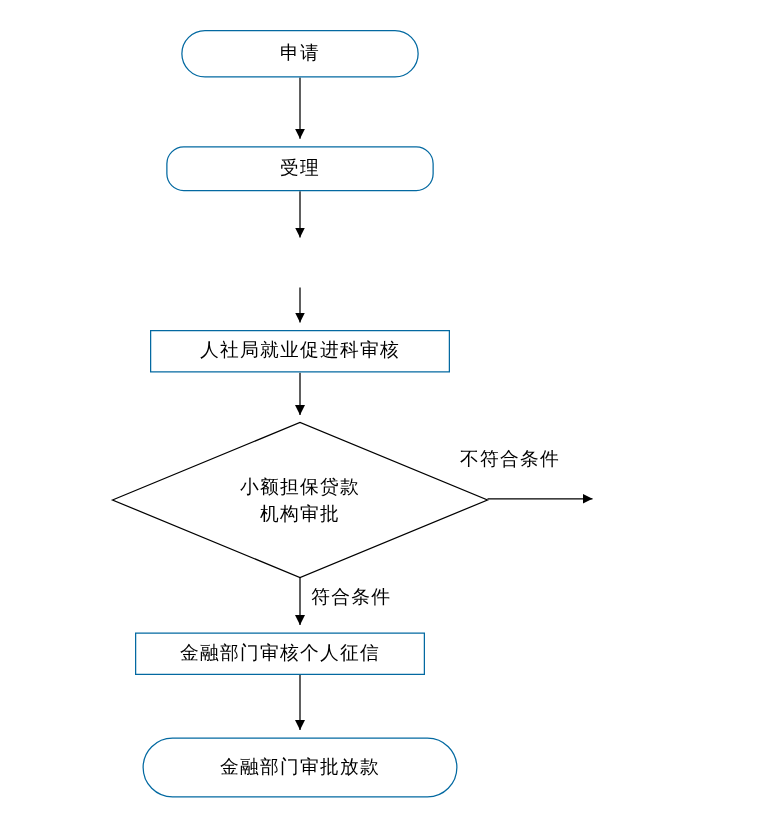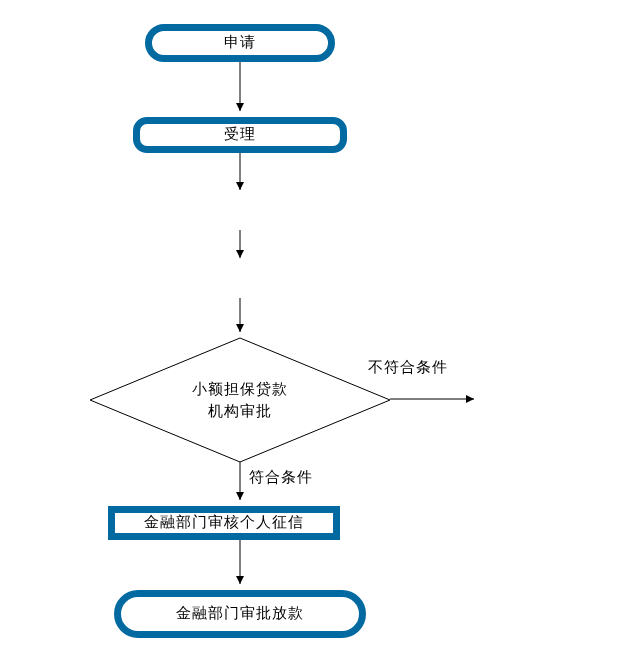--- a/index.html
+++ b/index.html
@@ -21,21 +21,21 @@
     left: 0;
     top: 0;
   }
   .node {
     position: absolute;
     display: flex;
     align-items: center;
     justify-content: center;
     box-sizing: border-box;
     background: #ffffff;
-    border: 7px solid #0369a1;
+    border: 1px solid #0369a1;
     font-size: 15px;
     line-height: 1.3;
     text-align: center;
     letter-spacing: 1px;
   }
   .stadium { border-radius: 999px; }
   .node-start    { left: 145px; top: 24px;  width: 190px; height: 38px; }
   .node-accept   { left: 133px; top: 117px; width: 214px; height: 36px; border-radius: 14px; }
   .node-survey   { left: 42px;  top: 196px; width: 398px; height: 34px; }
   .node-review   { left: 120px; top: 264px; width: 240px; height: 34px; }
@@ -79,20 +79,21 @@
     <line x1="390" y1="399" x2="474" y2="399" stroke="#000000" stroke-width="1" marker-end="url(#arrow)"></line>
 
     <polygon points="90,400 240,338 390,400 240,462" fill="#ffffff" stroke="#000000" stroke-width="1"></polygon>
   </svg>
 
   <div class="node stadium node-start">申请</div>
 
   <div class="node node-accept">受理</div>
 
 
+  <div class="node node-review">人社局就业促进科审核</div>
 
   <div class="node node-decision">小额担保贷款
 机构审批</div>
 
 
   <div class="node node-credit">金融部门审核个人征信</div>
 
   <div class="node stadium node-disburse">金融部门审批放款</div>
 
   <div class="edge-label label-no">不符合条件</div>

